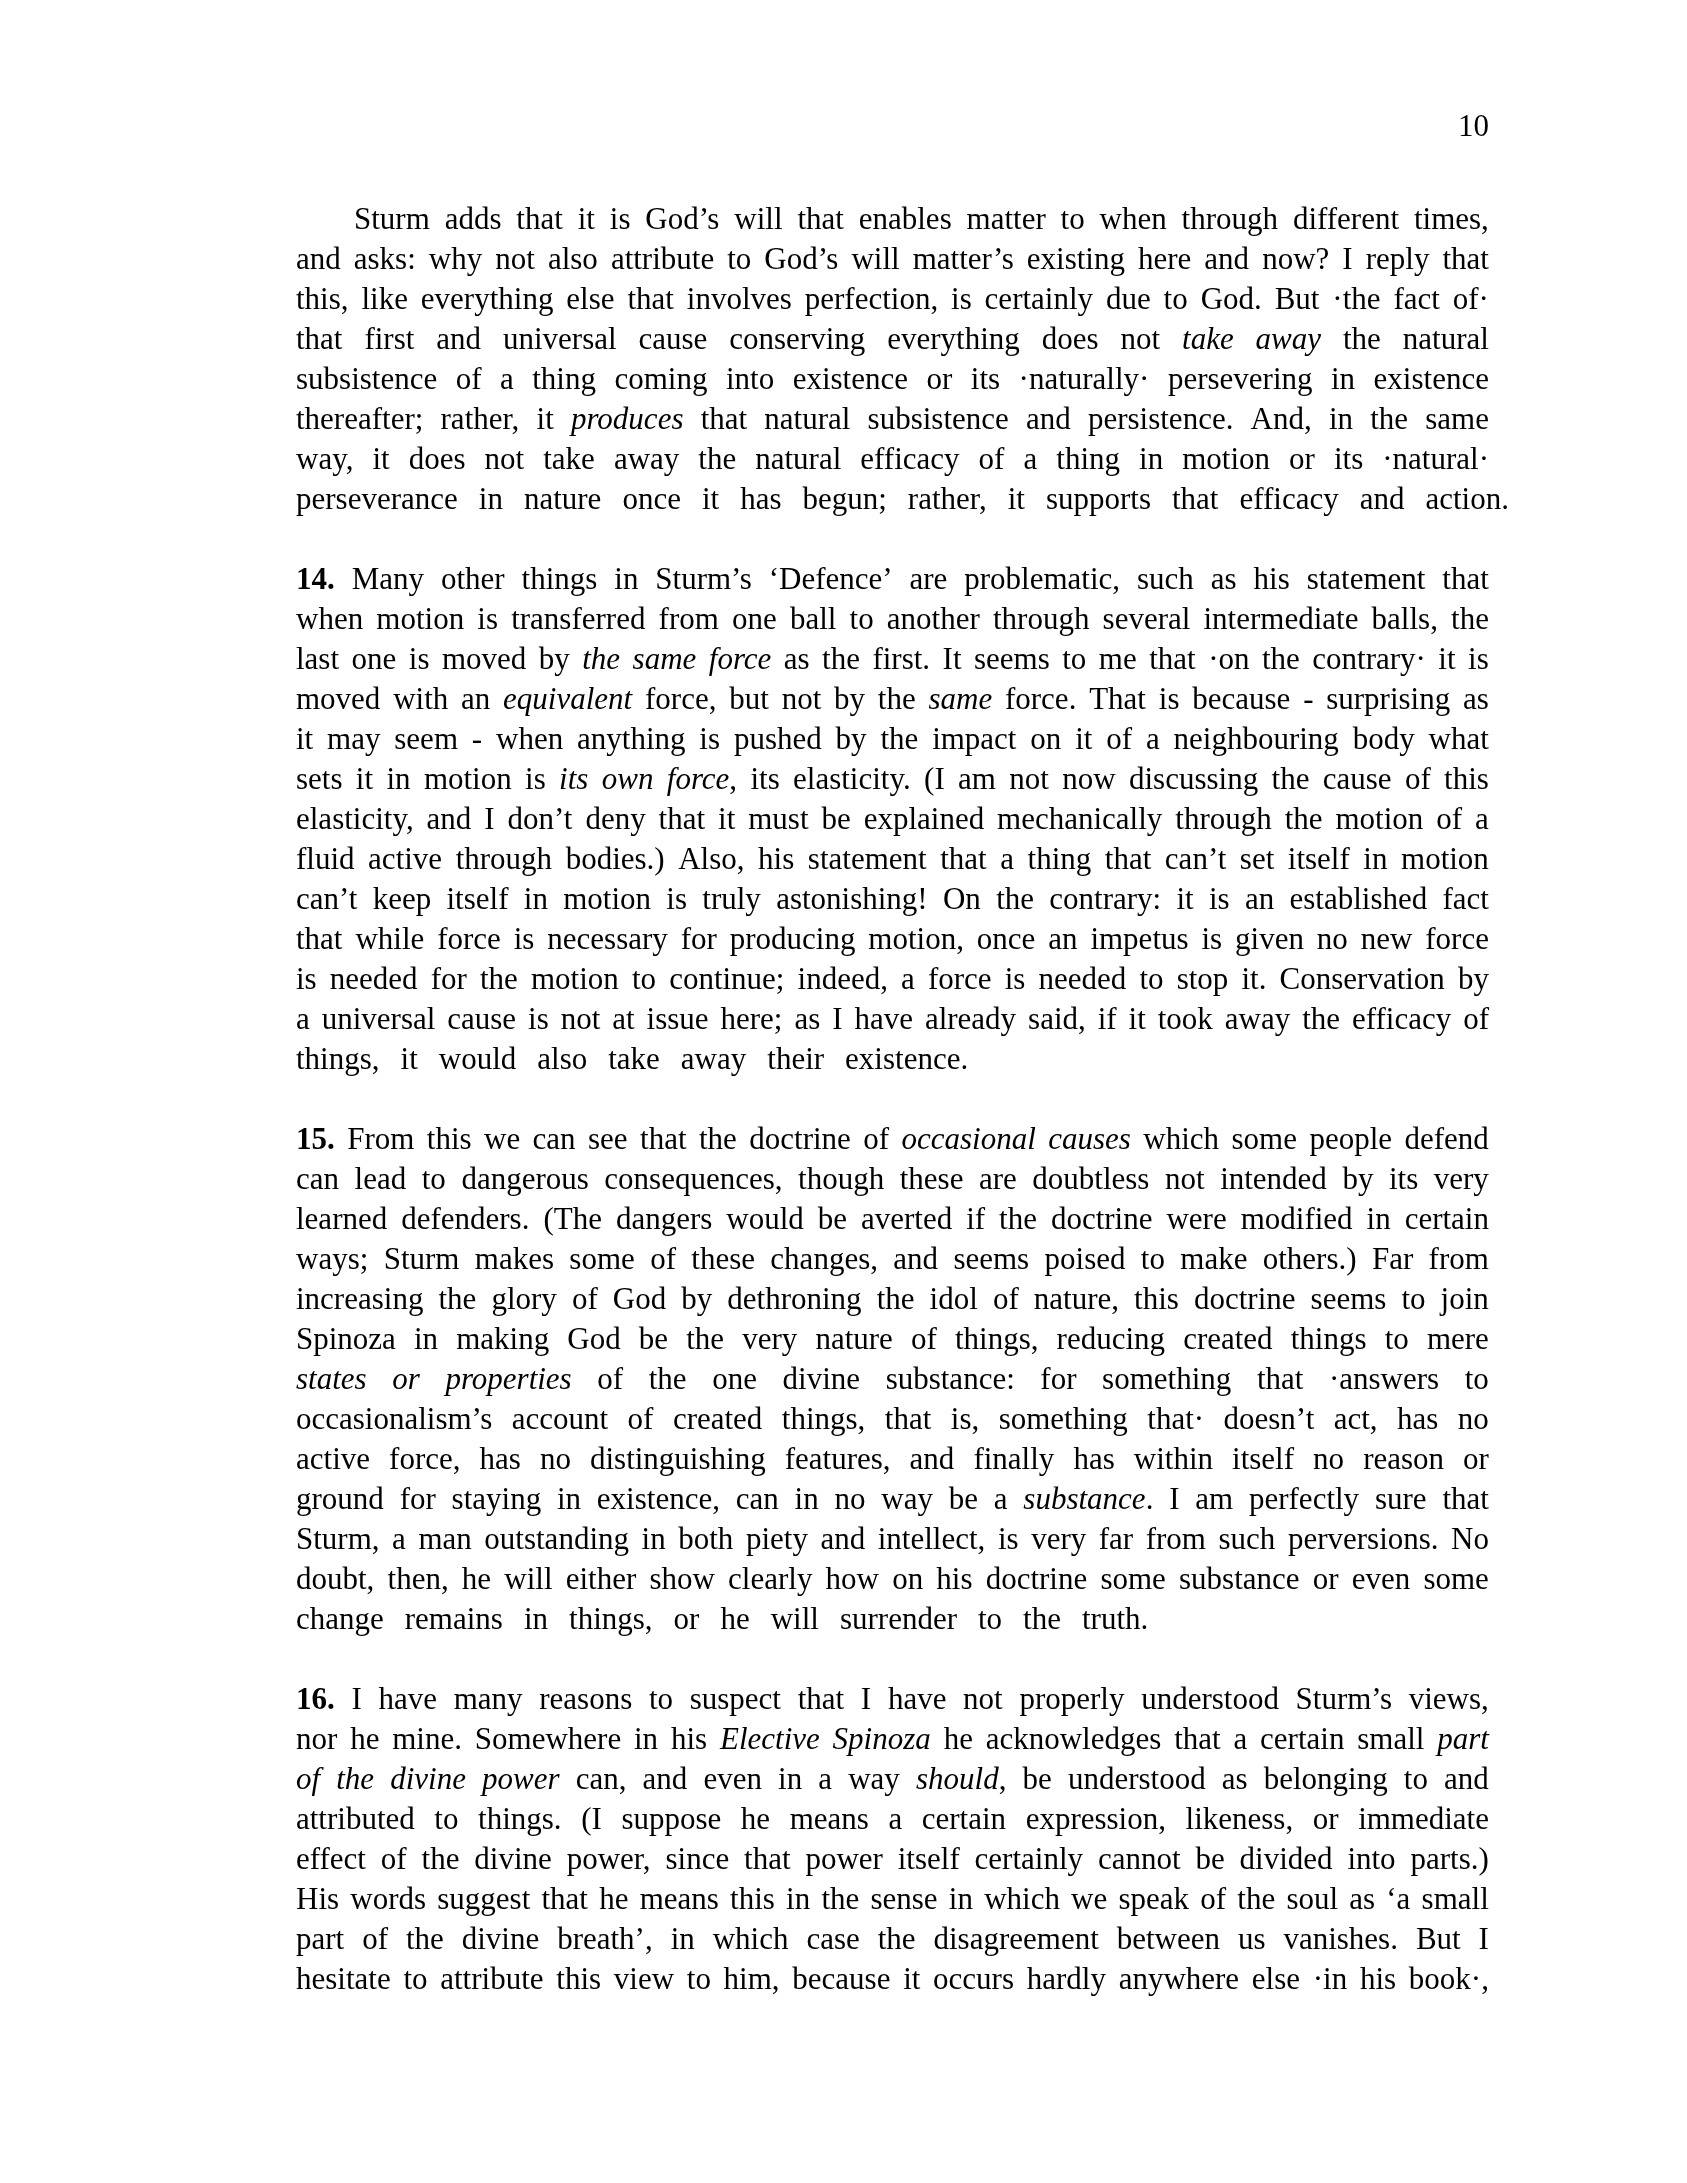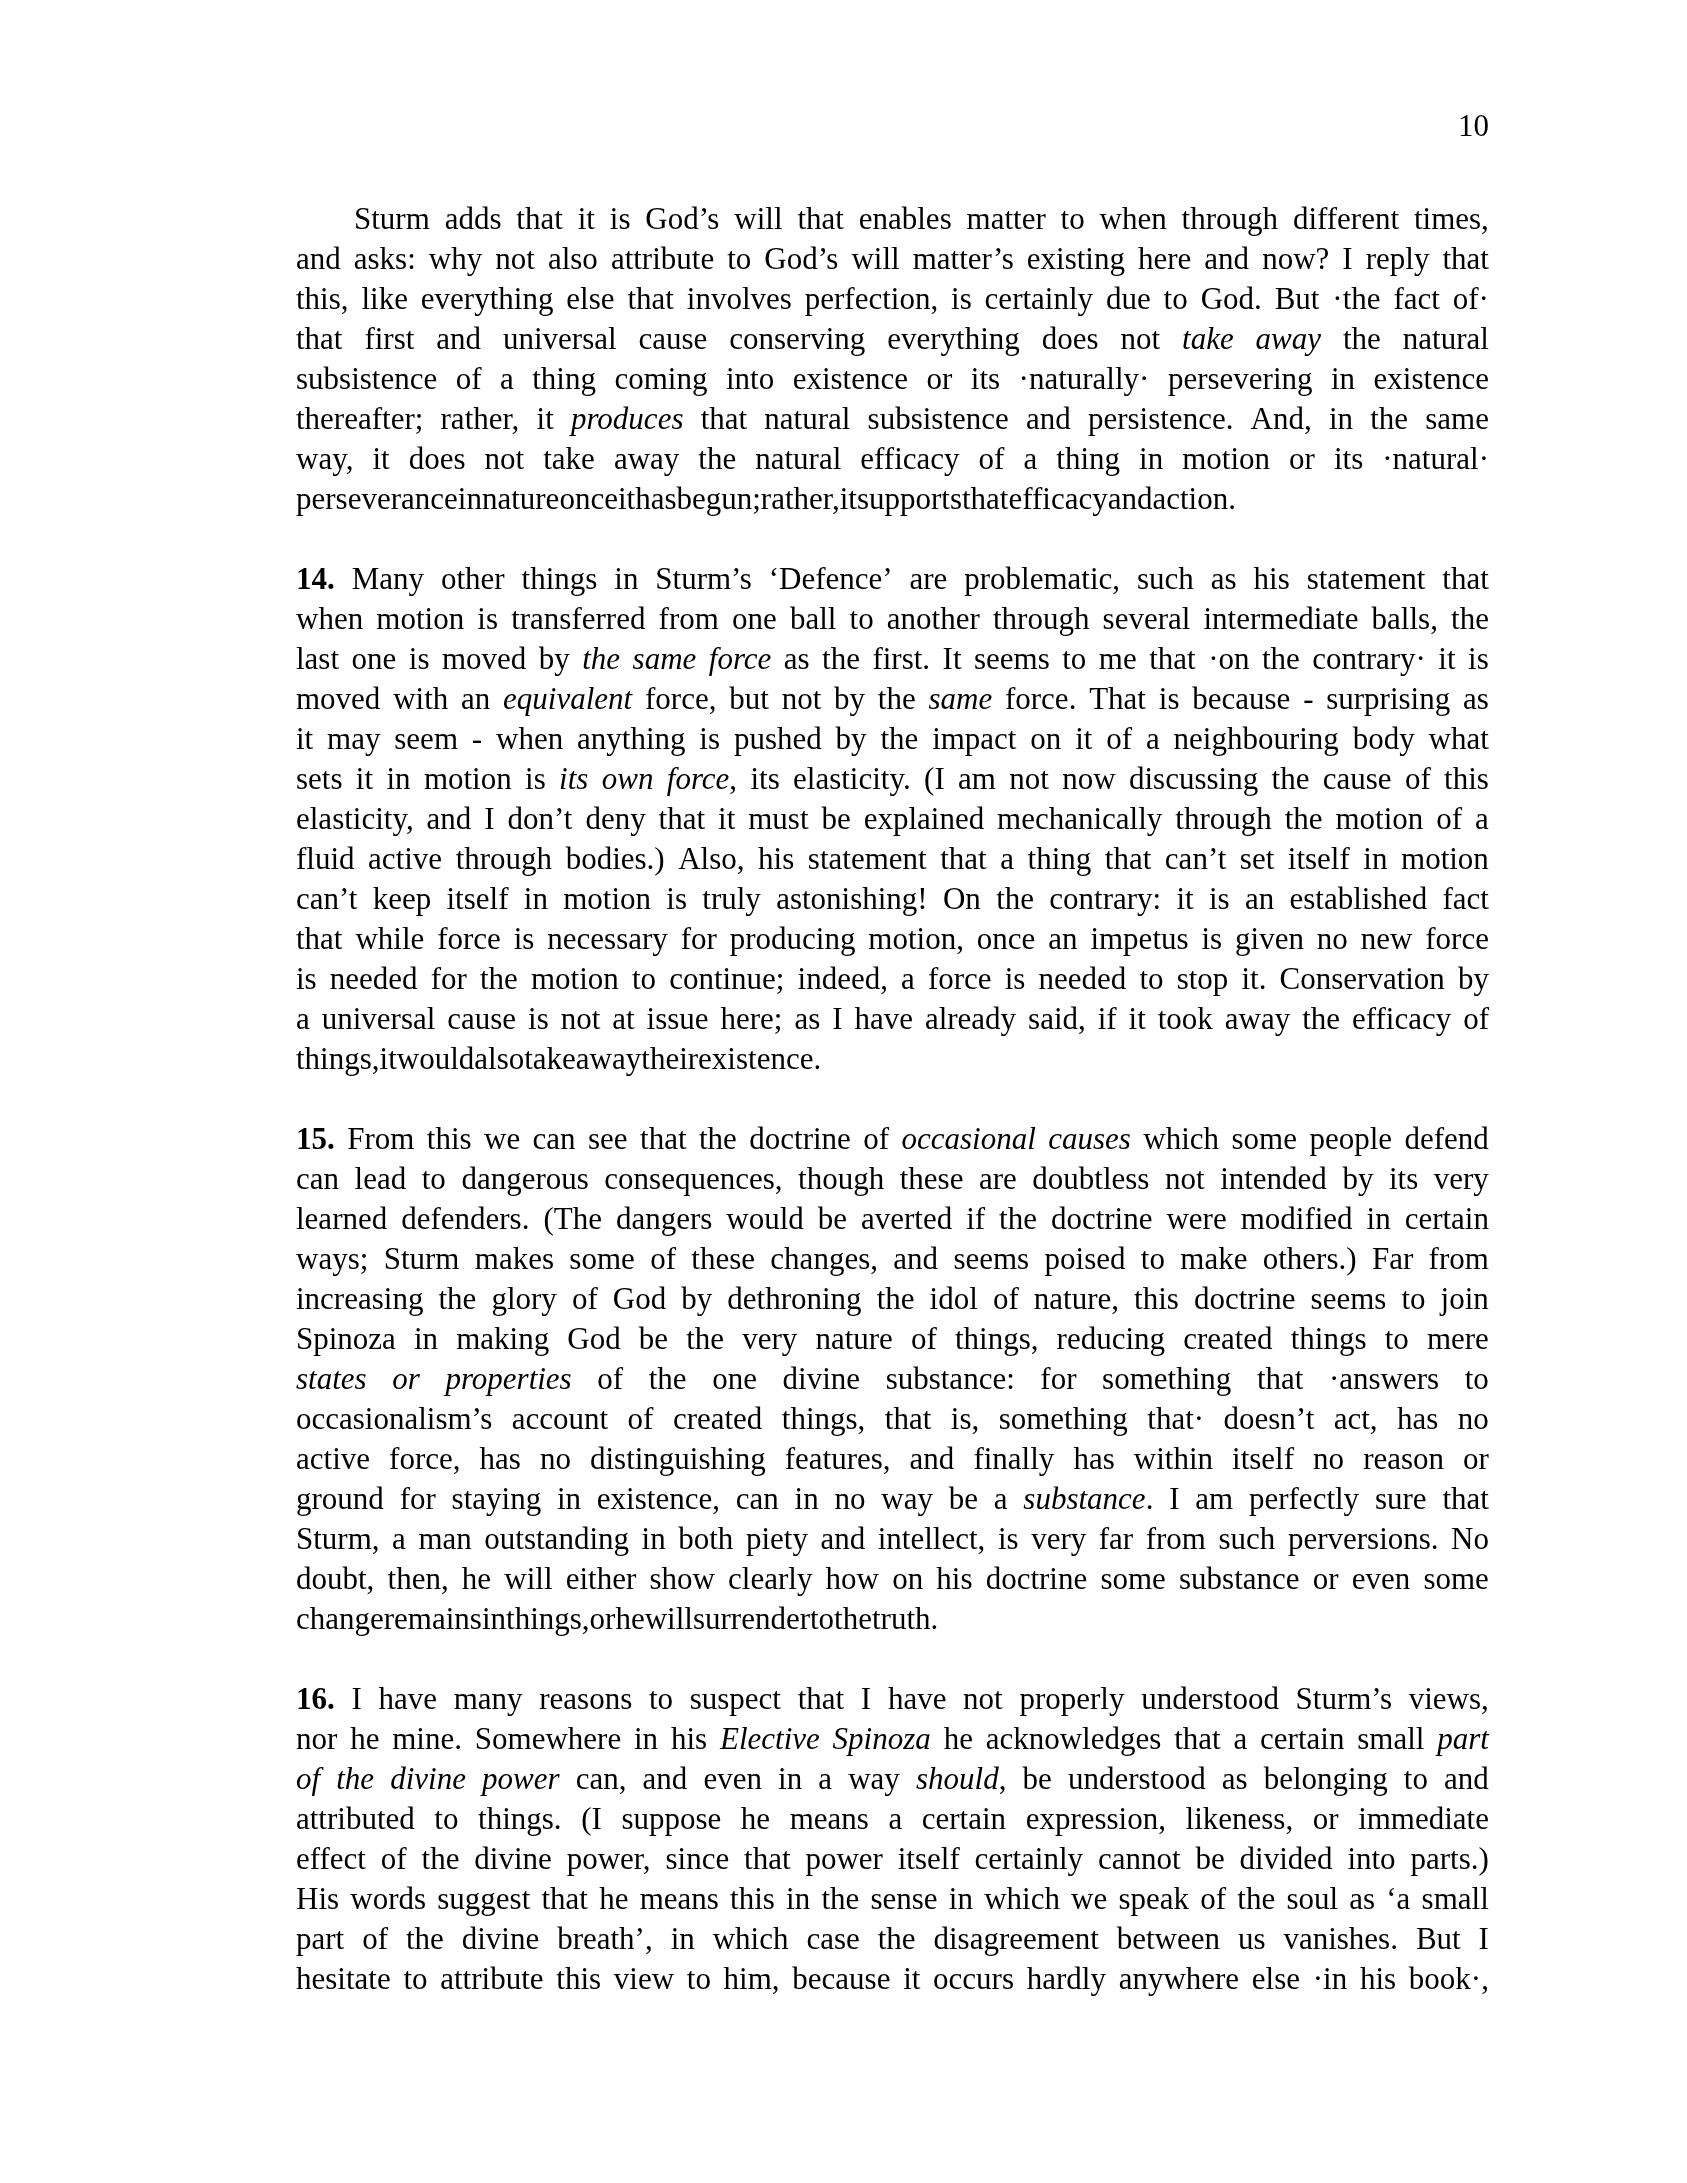--- a/index.html
+++ b/index.html
@@ -16,21 +16,21 @@
     text-align: right; font-size: 31px; line-height: 40px;
   }
   .content { position: absolute; top: 195px; left: 296px; width: 1193px; }
   .para { margin: 0; text-align: right; }
   .para + .para { margin-top: 40px; }
   .line {
     display: flex; justify-content: space-between;
     height: 40px; line-height: 40px; font-size: 31px;
     overflow: visible;
   }
-  .line.last { justify-content: flex-start; column-gap: 0; }
+  .line.last { justify-content: flex-start; column-gap: 21px; }
   .line.indent { padding-left: 58px; }
   .word { flex-shrink: 0; white-space: nowrap; }
   .it { font-style: italic; }
   .b { font-weight: bold; }
 </style>
 </head>
 <body>
 
 <div class="page">
   <div class="page-number">10</div>

